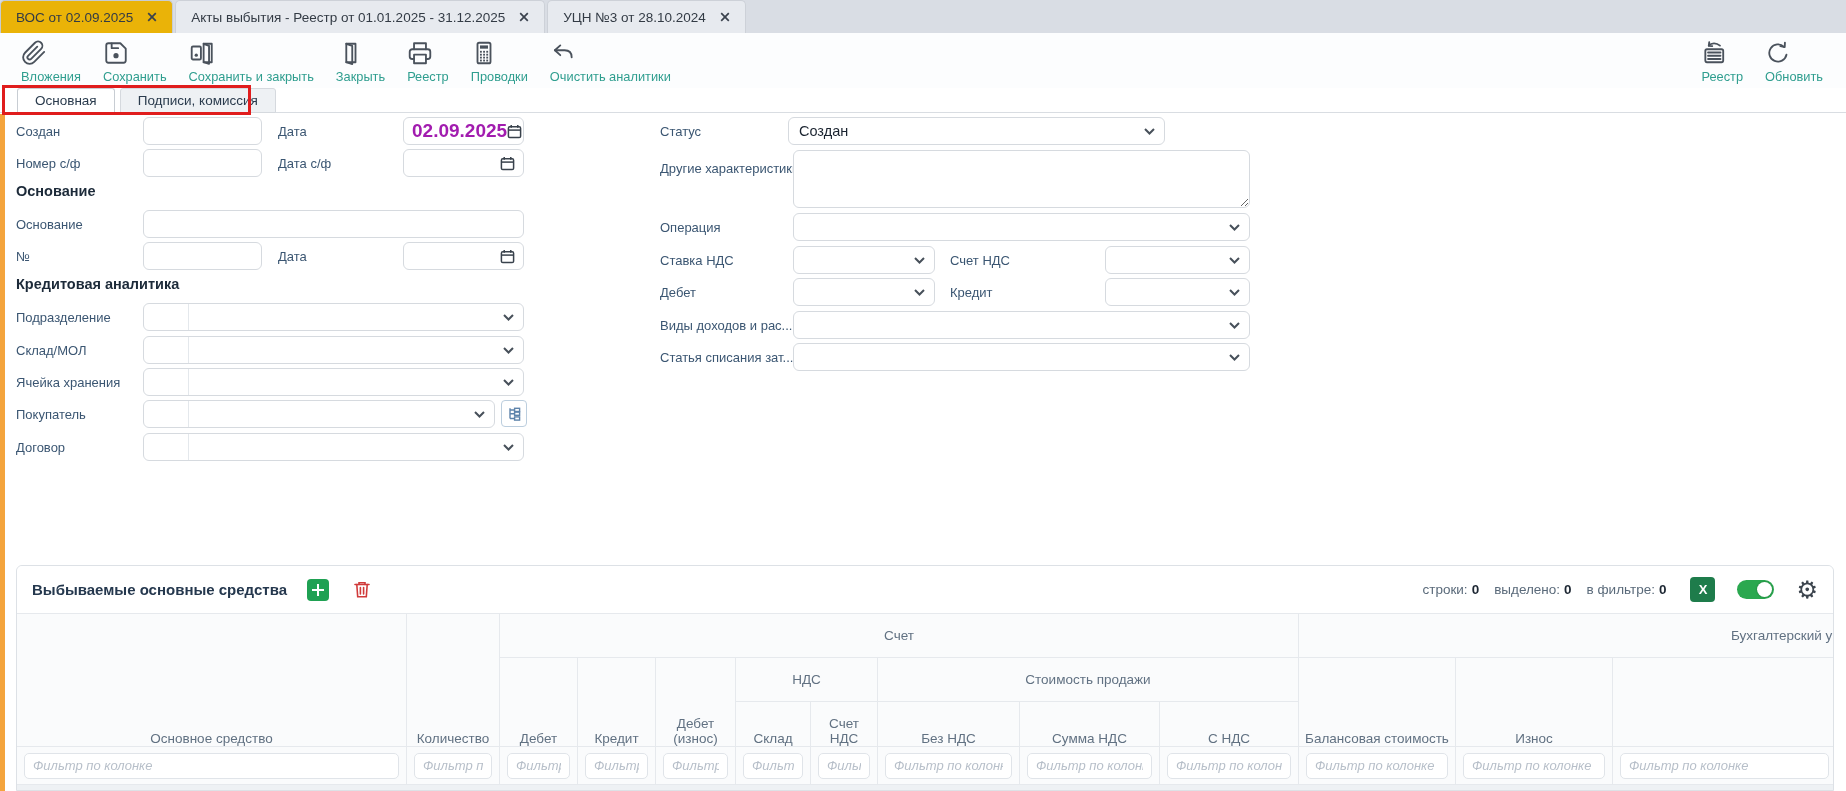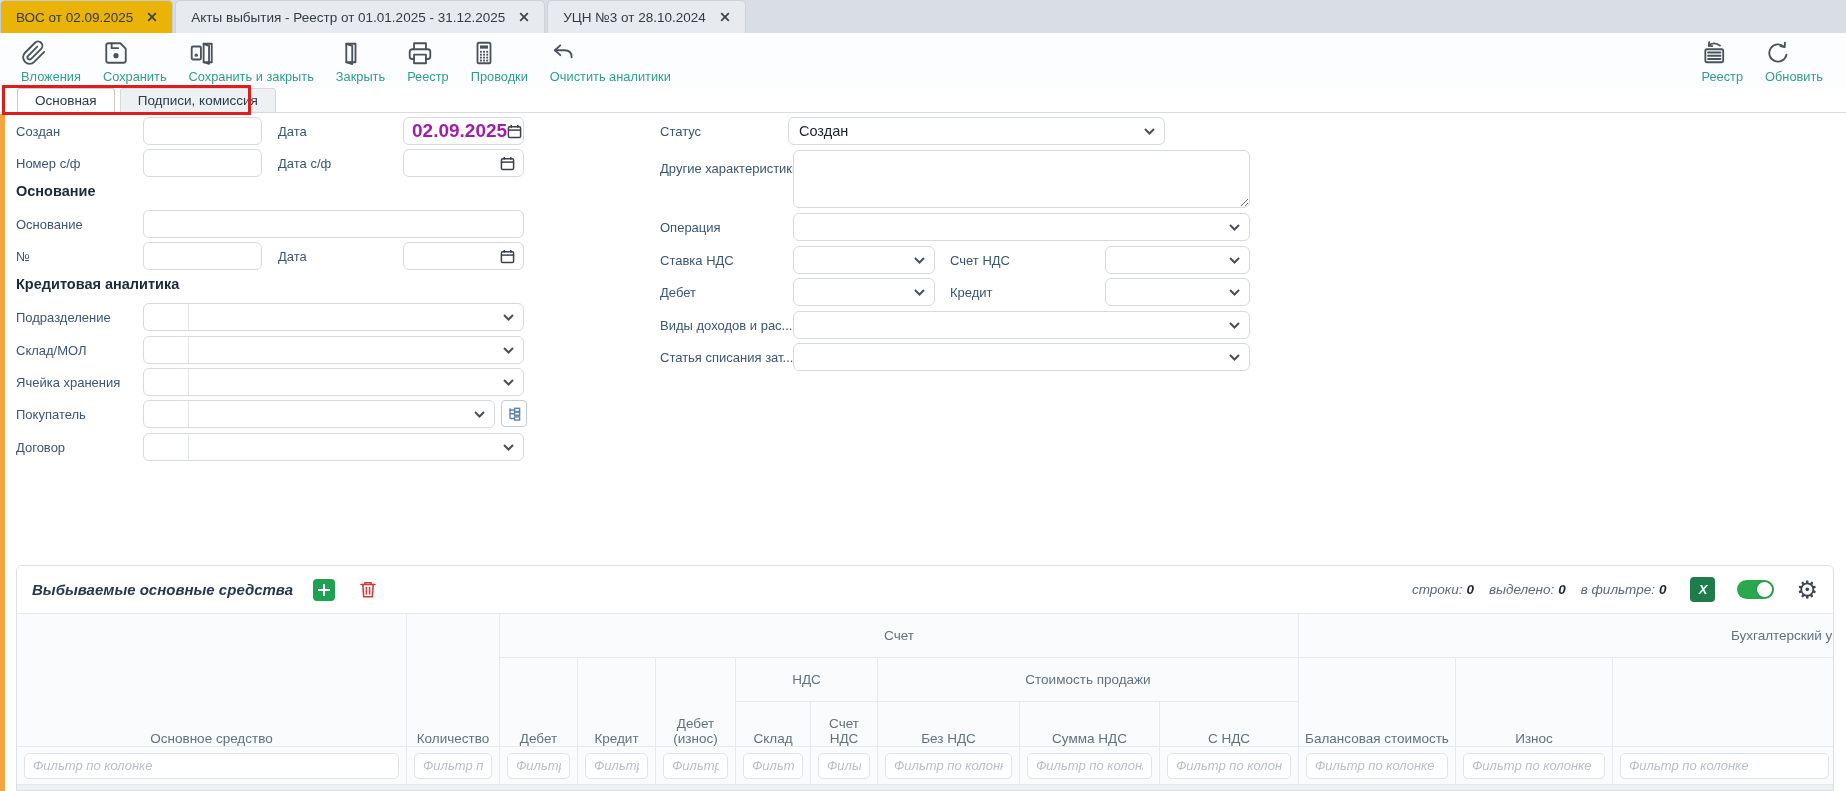--- a/index.html
+++ b/index.html
@@ -50,21 +50,21 @@
   .selval { position:absolute; left:10px; top:50%; transform:translateY(-50%); font-size:14.5px; color:#1b2430; }
   .chev { position:absolute; right:9px; top:10px; }
   .chev svg { stroke:#47505a; fill:none; stroke-width:2; }
   .divider { position:absolute; left:44px; top:0; bottom:0; width:1px; background:#e4e8ec; }
   .ta { height:58px; }
   .treebtn { position:absolute; top:0; width:26px; height:27px; border:1px solid #bccede; border-radius:4px; background:#fff;
              display:flex; align-items:center; justify-content:center; cursor:pointer; }
 
   
   .grid-panel { position:absolute; left:16px; top:565px; width:1818px; bottom:0; border:1px solid #dde1e6; border-radius:6px 6px 0 0; background:#eef1f4; overflow:hidden; }
-  .grid-head { height:47px; background:#fff; display:flex; align-items:center; padding:0 15px;font-style:italic; }
+  .grid-head { height:47px; background:#fff; display:flex; align-items:center; padding:0 15px; }
   .grid-title { font-size:15px; font-weight:700; color:#25384e; }
   .addbtn { width:22px; height:22px; background:#1fa153; border-radius:4px; margin-left:20px; position:relative; cursor:pointer; }
   .addbtn::before, .addbtn::after { content:""; position:absolute; background:#fff; }
   .addbtn::before { left:5px; right:5px; top:10px; height:2px; }
   .addbtn::after  { top:5px; bottom:5px; left:10px; width:2px; }
   .trashbtn { margin-left:24px; display:flex; cursor:pointer; }
   .trashbtn svg { stroke:#d03a3a; fill:none; stroke-width:1.6; stroke-linecap:round; }
   .gstats { margin-left:auto; display:flex; align-items:center; font-size:13.5px; color:#5a6a7a; }
   .stat { margin-left:15px; }
   .stat b { color:#1d2733; margin-left:4px; font-size:13.5px; }

